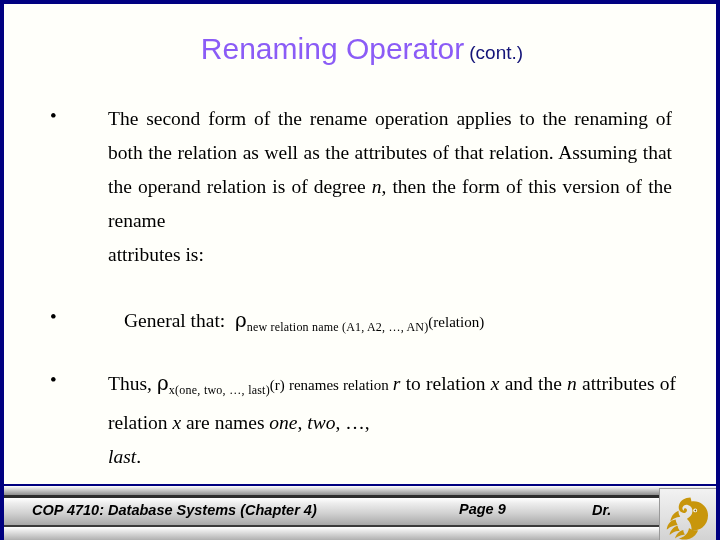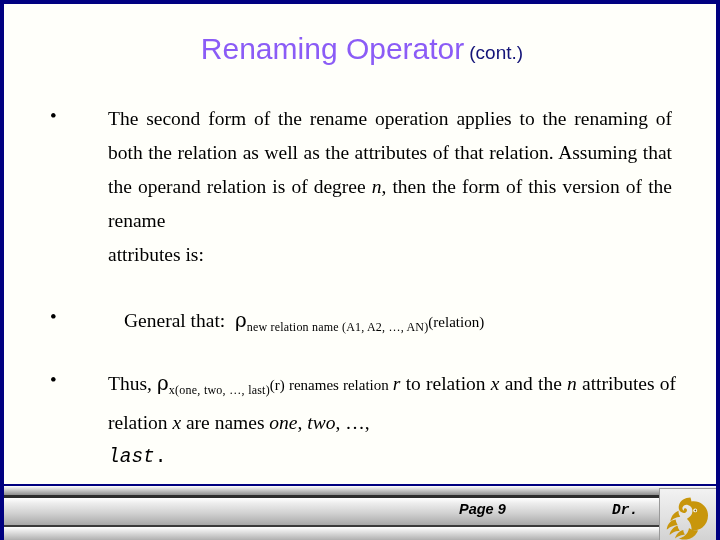--- a/index.html
+++ b/index.html
@@ -95,21 +95,21 @@
   }
 
   
   #bullet-3 { margin-top: 22px; }
   #bullet-3 .bullet-text {
     margin-left: 104px;
     margin-right: 44px;
     text-align: justify;
     margin-top: 16px;
   }
-  #bullet-3 .bullet-text .lastline { display: block; font-family: Liberation Mono, monospace; }
+  #bullet-3 .bullet-text .lastline { display: block; }
 
   .it { font-style: italic; }
 
   .rho {
     font-family: "DejaVu Serif", "Liberation Serif", serif;
     font-size: 20px;
   }
   .sub {
     font-size: 12px;
     vertical-align: -0.30em;
@@ -165,21 +165,21 @@
     position: absolute;
     font-family: "Liberation Sans", "DejaVu Sans", sans-serif;
     font-weight: bold;
     font-style: italic;
     font-size: 14.5px;
     color: #000000;
     white-space: nowrap;
   }
   #footer-course { left: 28px; top: 18px; }
   #footer-page   { left: 455px; top: 17px; }
-  #footer-dr     { left: 608px; top: 18px; font-family: Liberation Mono, monospace; }
+  #footer-dr     { left: 588px; top: 18px; }
   #footer-author {
     left: 0; top: 45px;
     width: 720px;
     text-align: center;
     font-family: "Liberation Sans", "DejaVu Sans", sans-serif;
     font-weight: bold;
     font-style: italic;
     font-size: 14.5px;
     color: #000000;
     white-space: nowrap;
@@ -228,20 +228,21 @@
   </div>
 
   <div id="footer">
     <div class="band" id="band-rule"></div>
     <div class="band" id="band-a"></div>
     <div class="band" id="band-b"></div>
     <div class="band" id="band-main"></div>
     <div class="band" id="band-c"></div>
     <div class="band" id="band-d"></div>
 
+    <div class="footer-text" id="footer-course">COP 4710: Database Systems  (Chapter 4)</div>
     <div class="footer-text" id="footer-page">Page 9</div>
     <div class="footer-text" id="footer-dr">Dr.</div>
     <div id="footer-author">Mark Llewellyn ©</div>
   </div>
 
   <div id="logo-box">
     <svg width="56" height="56" viewBox="0 0 56 56" aria-hidden="true">
       <g fill="#c8960c">
 
         <path d="M30.5 8.5c-5.5 0-10.0 3.0-11.4 7.3-0.9 2.9-0.2 5.5 1.6 7.0

